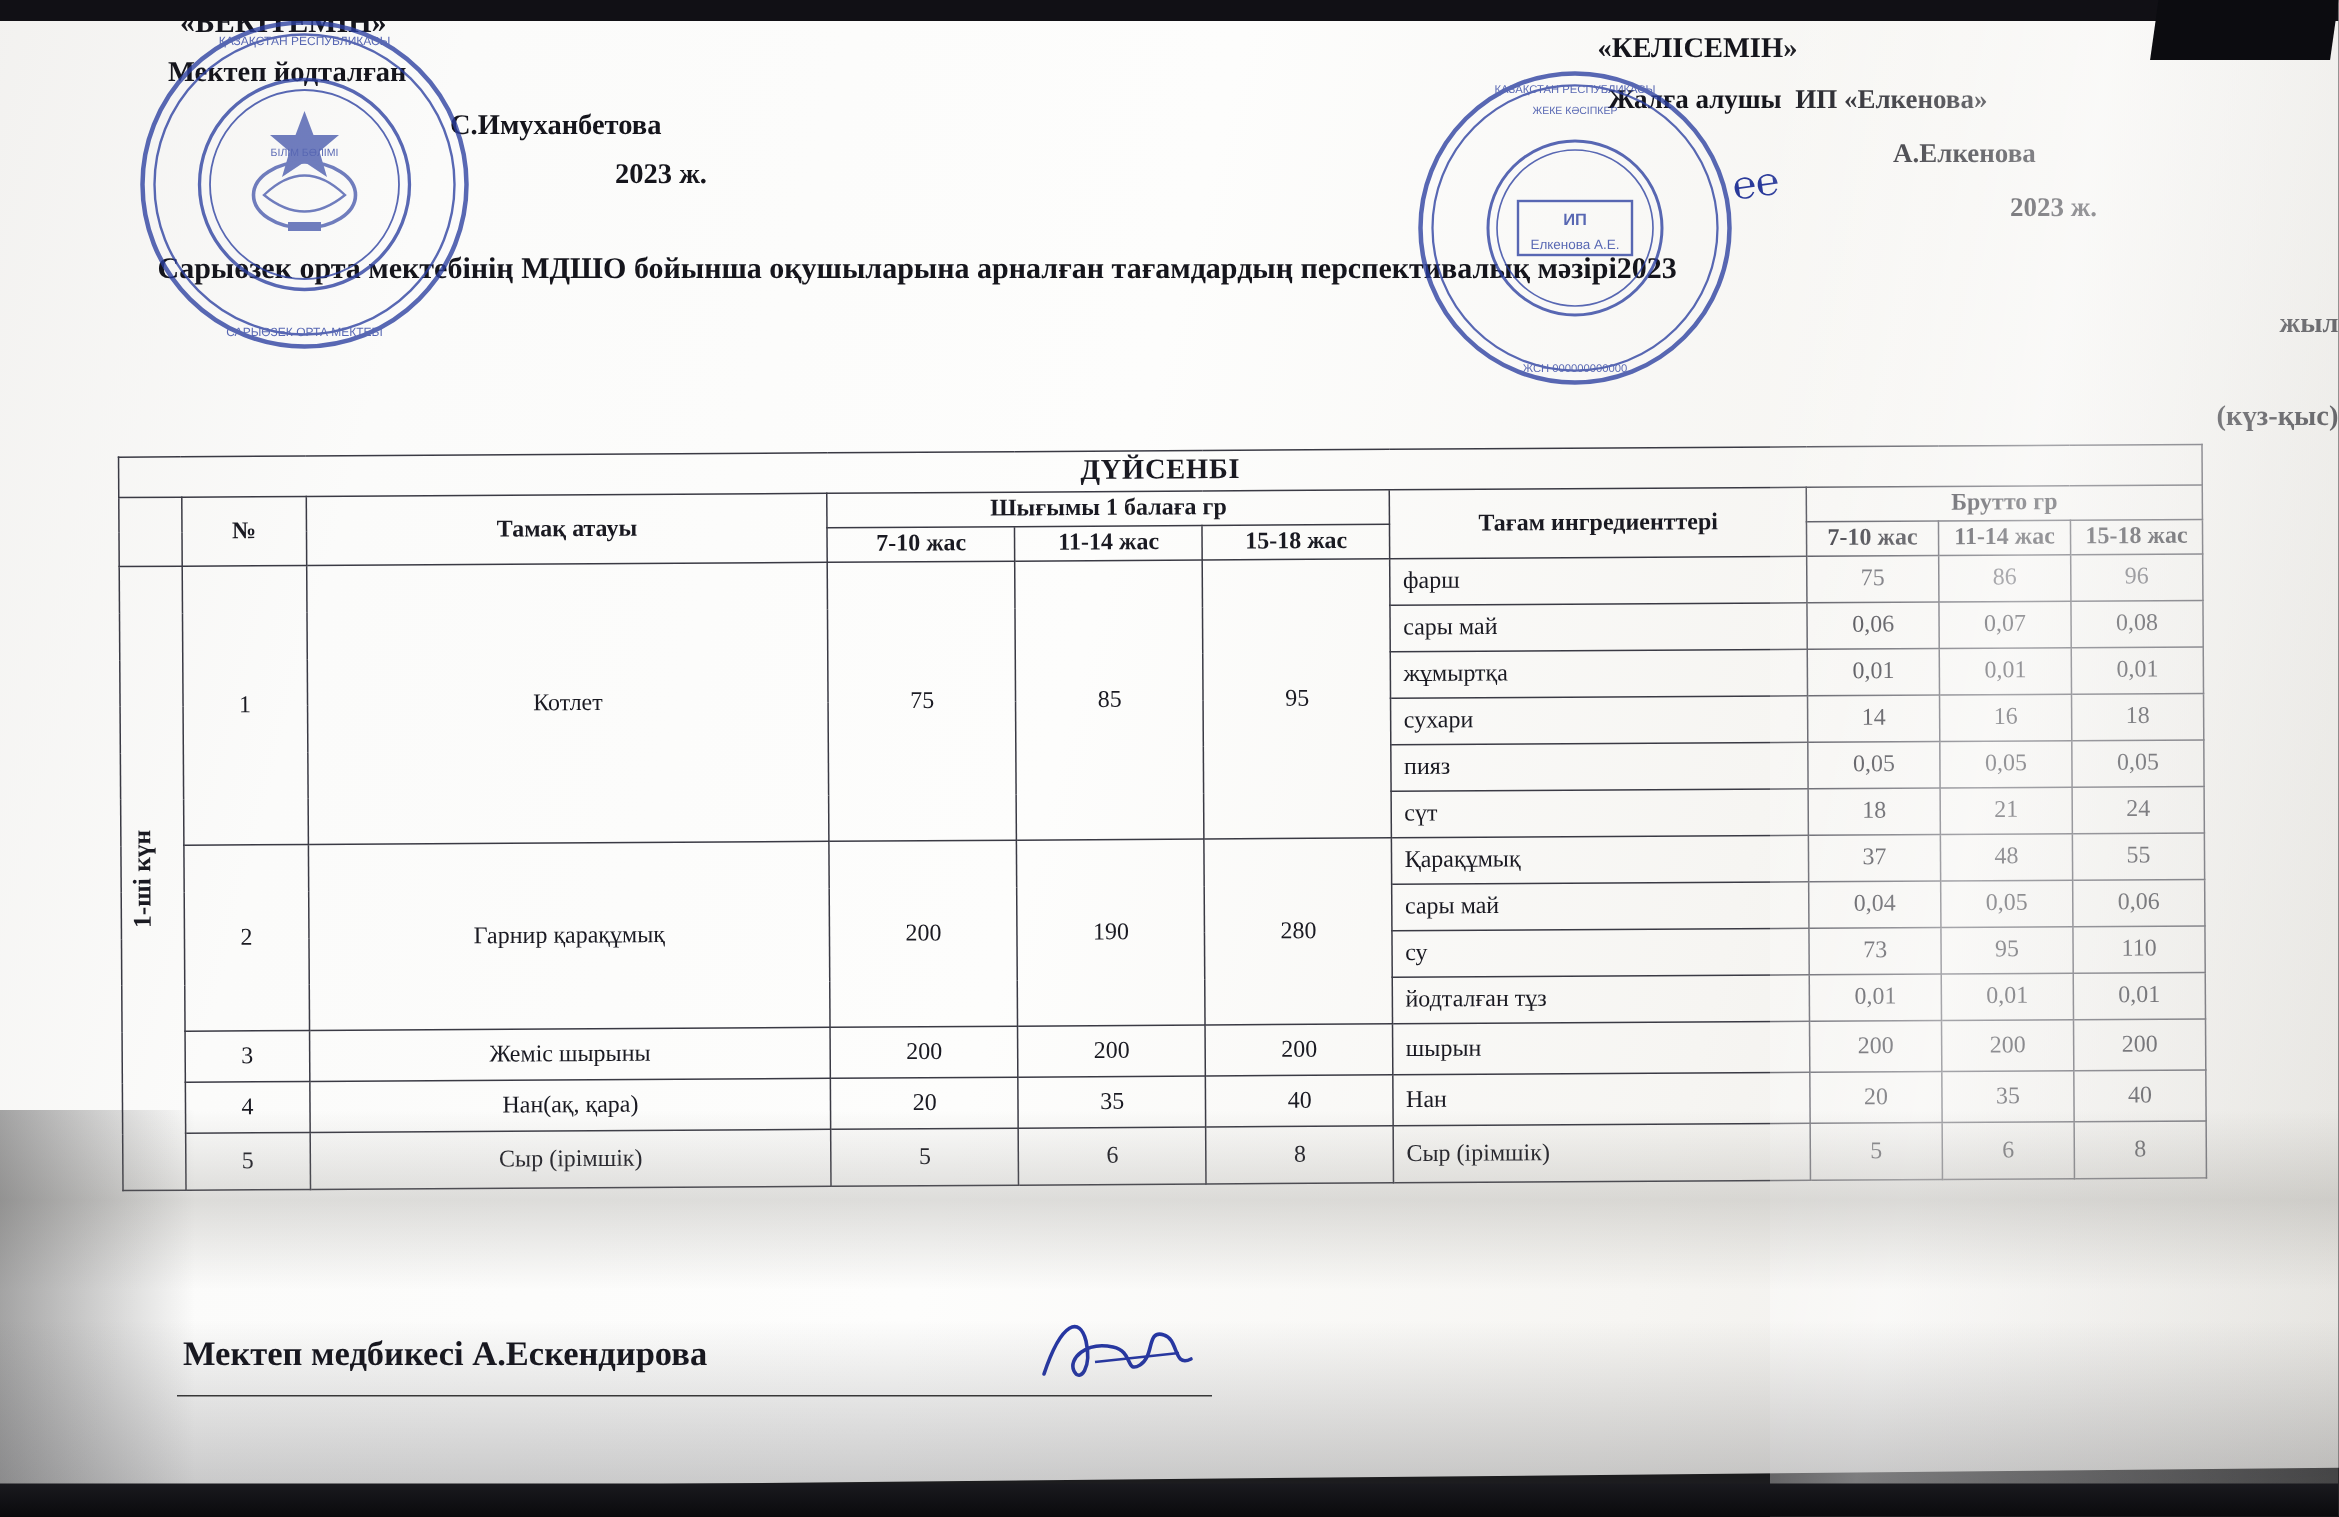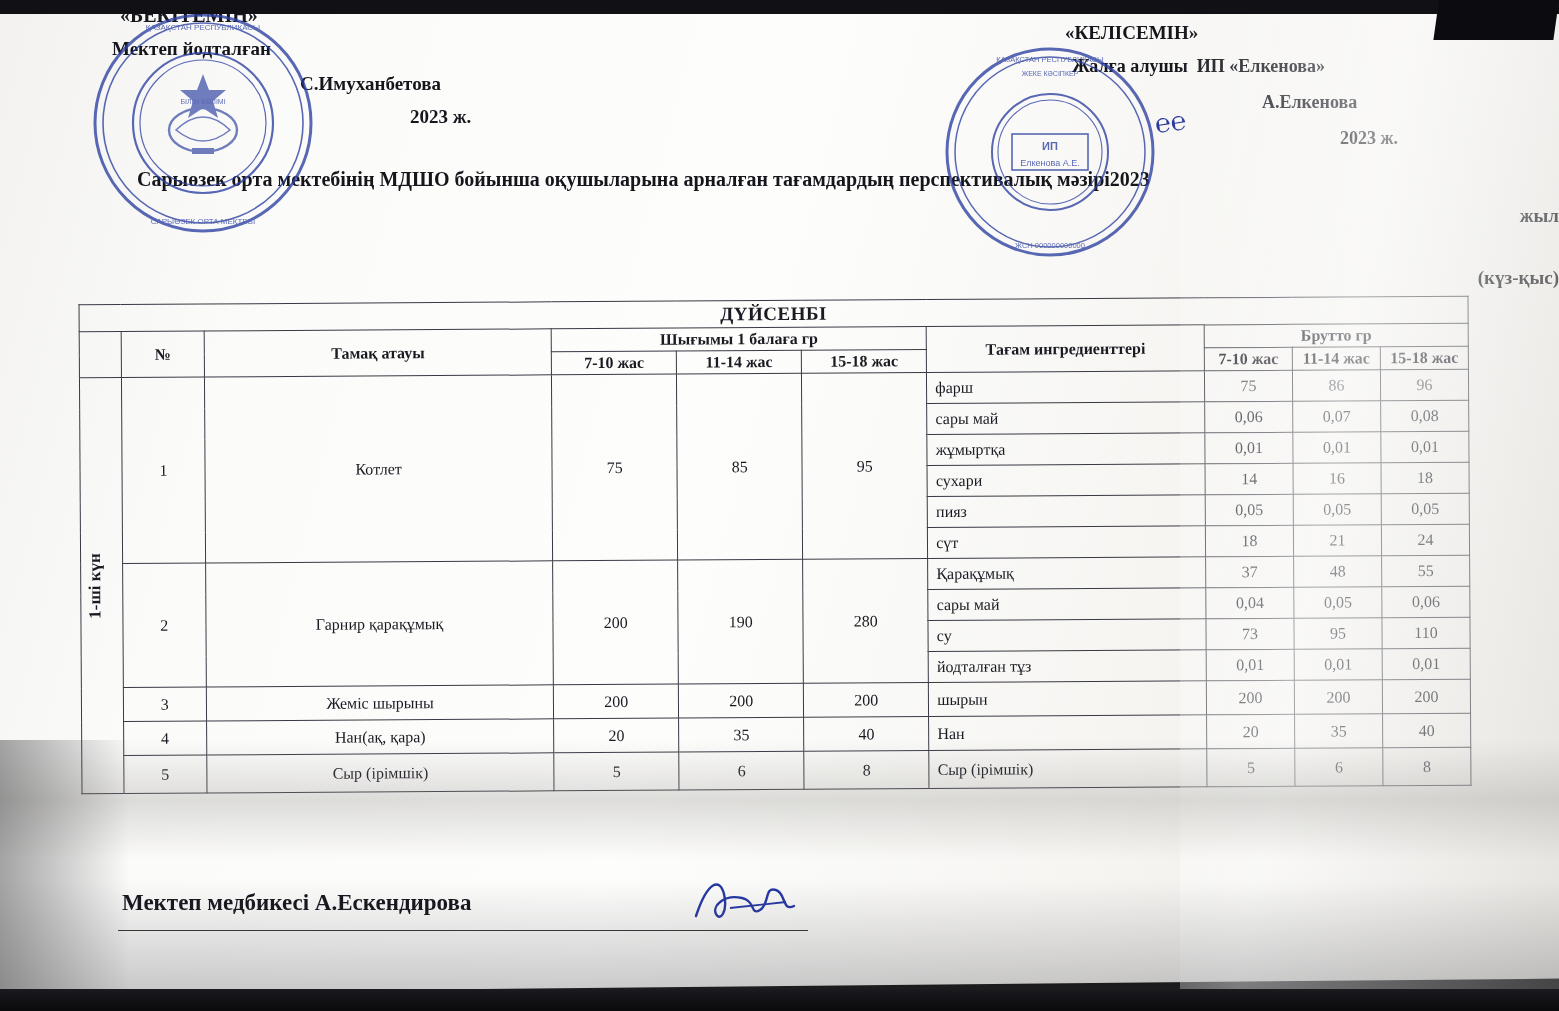--- a/index.html
+++ b/index.html
@@ -53,21 +53,21 @@
   #hdr-left-3{left:300px;top:73px;font-size:19px;}
   #hdr-left-line{left:115px;top:124px;width:290px;height:1px;background:#222;z-index:9;}
   #hdr-left-4{left:410px;top:106px;font-size:19px;}
 
   #hdr-right-1{left:1065px;top:22px;font-size:19px;}
   #hdr-right-2{left:1072px;top:56px;font-size:18px;}
   #hdr-right-3{left:1262px;top:92px;font-size:18px;}
   #hdr-right-line{left:1090px;top:146px;width:255px;height:1px;background:#222;z-index:9;}
   #hdr-right-4{left:1340px;top:128px;font-size:18px;}
 
-  #title1{left:105px;top:168px;font-size:20px;width:1330px;margin-left:32px;}
+  #title1{left:105px;top:168px;font-size:20px;width:1330px;}
   #title2{left:0;top:205px;width:1559px;font-size:19px;}
   #title3{left:0;top:240px;width:1559px;font-size:19px;margin-top:27px;}
 
   
   #tablewrap{
     position:absolute;left:80px;top:300px;width:1390px;z-index:12;
     transform:rotate(-0.35deg);
   }
   table{border-collapse:collapse;width:1390px;font-size:16px;color:#1a1a22;}
   td,th{border:1px solid #3a3a44;padding:2px 4px;font-weight:normal;}

